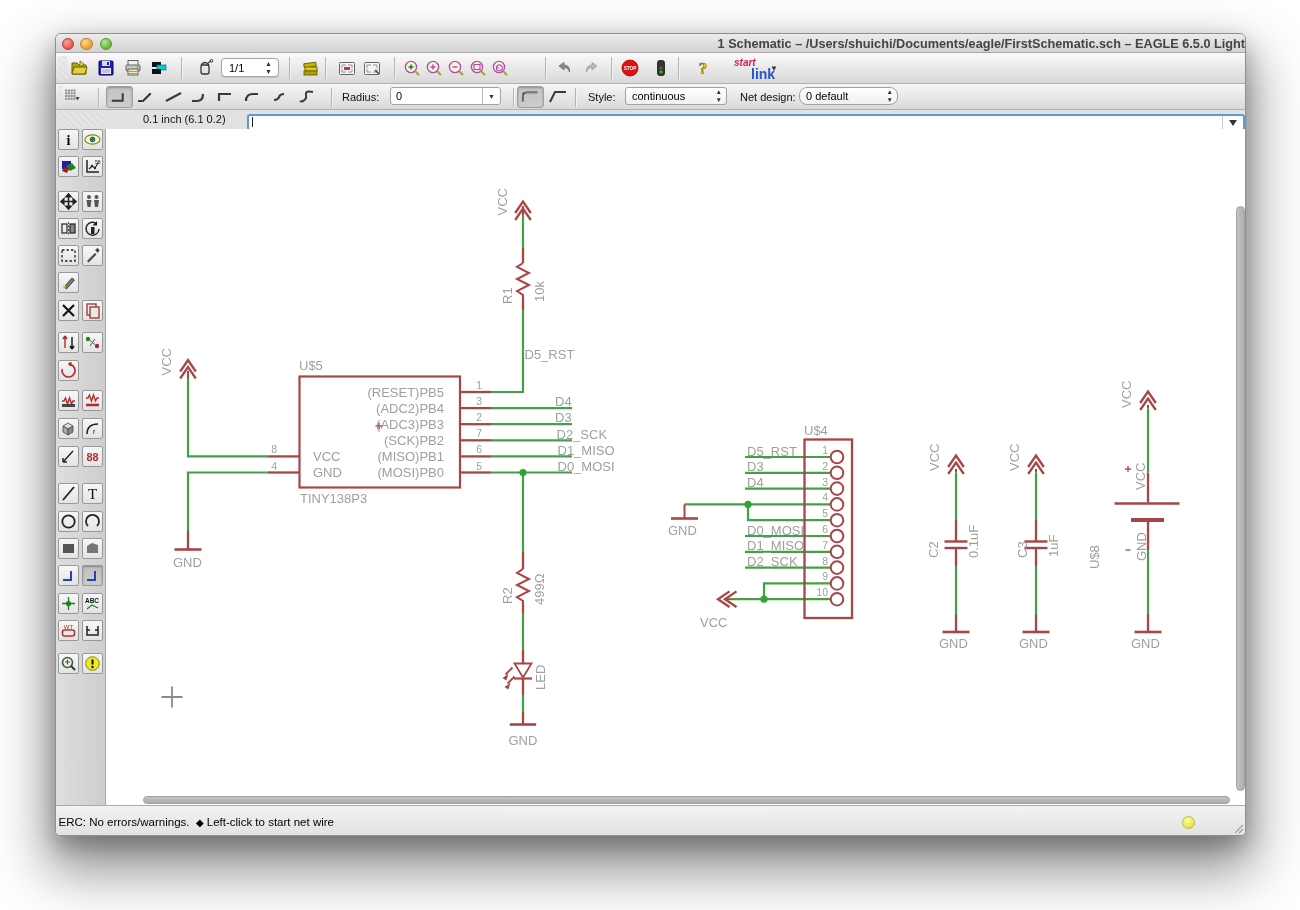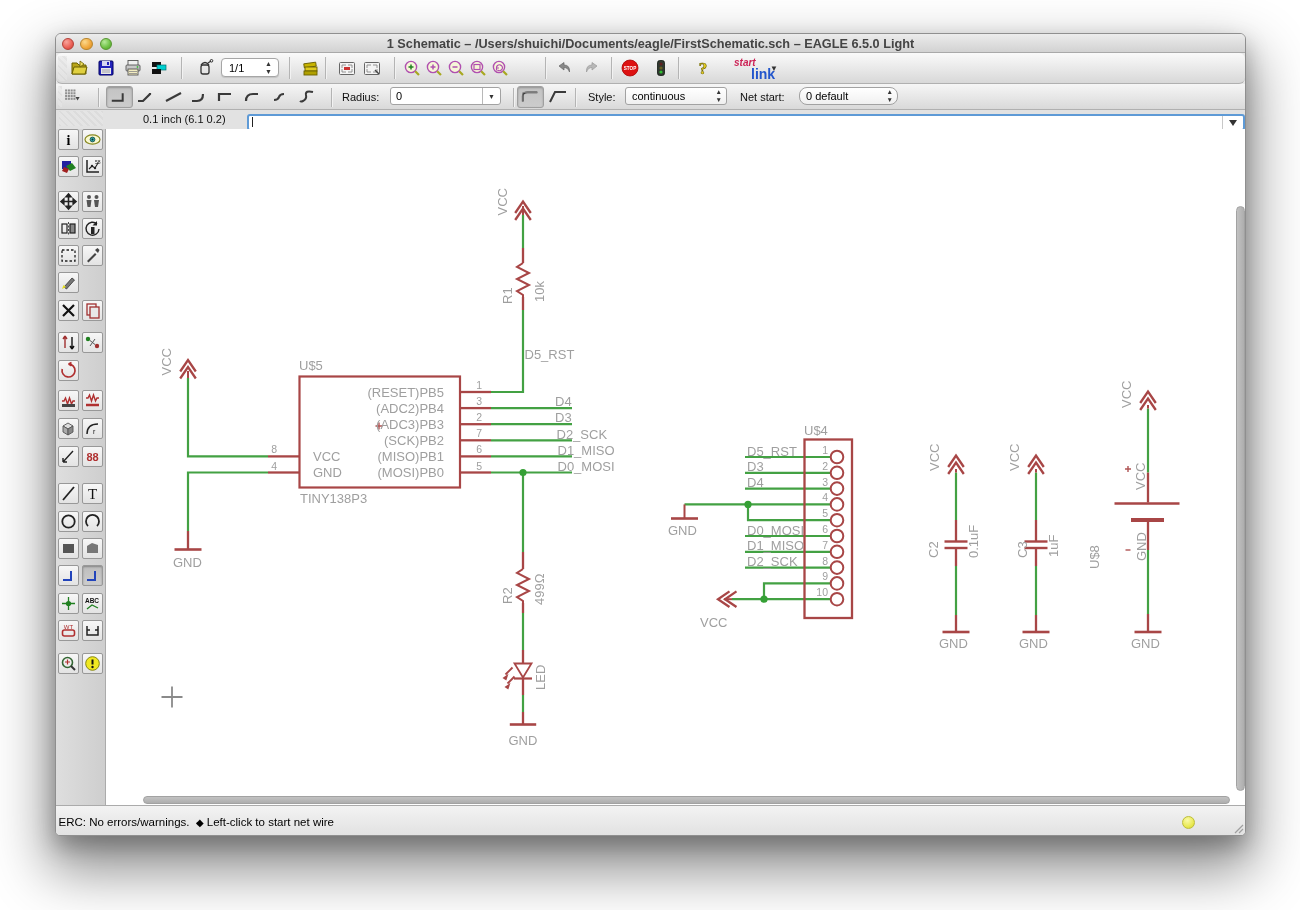--- a/index.html
+++ b/index.html
@@ -2,26 +2,26 @@
 <html><head>
 <meta charset="utf-8">
 <style>
   html,body{margin:0;padding:0;}
   body{width:1300px;height:910px;background:#ffffff;font-family:"Liberation Sans",sans-serif;overflow:hidden;position:relative;}
   .win{position:absolute;left:55px;top:33px;width:1191px;height:803px;background:#e8e8e8;
        border:1px solid #8f8f8f;border-radius:6px 6px 5px 5px;box-sizing:border-box;
        box-shadow:0 28px 55px 8px rgba(0,0,0,0.43),0 10px 22px rgba(0,0,0,0.26);}
   .titlebar{position:absolute;left:0;top:0;right:0;height:19px;border-radius:5px 5px 0 0;
        background:linear-gradient(#ececec,#d2d2d2);border-bottom:1px solid #a9a9a9;box-sizing:border-box;}
-  .title{position:absolute;left:0;right:0;top:3px;text-align:center;font-size:12.7px;font-weight:700;color:#444;letter-spacing:0;}
+  .title{position:absolute;left:0;right:0;top:3px;text-align:right;font-size:12.7px;font-weight:700;color:#444;letter-spacing:0;}
   .tl{position:absolute;top:3.5px;width:12.5px;height:12.5px;border-radius:50%;box-sizing:border-box;}
   .tl.r{left:5.5px;background:radial-gradient(circle at 35% 30%,#f8a49c,#ea5f55 60%,#c93f35);border:0.5px solid #b44038;}
   .tl.y{left:24.2px;background:radial-gradient(circle at 35% 30%,#fcd98c,#f0a63a 60%,#cf8a27);border:0.5px solid #b8862e;}
   .tl.g{left:43.5px;background:radial-gradient(circle at 35% 30%,#b6e99a,#6cc042 60%,#4f9e2d);border:0.5px solid #56952f;}
-  .row1{position:absolute;left:0;top:19px;right:0;height:31px;background:linear-gradient(#fafafa,#d8d8d8);border-bottom:1px solid #b0b0b0;box-sizing:border-box;border-radius:6px;}
+  .row1{position:absolute;left:0;top:19px;right:0;height:31px;background:linear-gradient(#fafafa,#d8d8d8);border-bottom:1px solid #b0b0b0;box-sizing:border-box;}
   .row2{position:absolute;left:0;top:50px;right:0;height:26px;background:linear-gradient(#f6f6f6,#d9d9d9);border-bottom:1px solid #b0b0b0;box-sizing:border-box;}
   .coordrow{position:absolute;left:0;top:76px;right:0;height:19px;background:#e2e2e2;box-sizing:border-box;}
   .body{position:absolute;left:0;top:95px;right:0;bottom:30px;}
   .palette{position:absolute;left:0;top:0;width:50px;bottom:0;background:linear-gradient(to right,#dedede,#cecece);border-right:1px solid #ababab;box-sizing:border-box;}
   .canvas{position:absolute;left:50px;top:0;right:0;bottom:0;background:#ffffff;overflow:hidden;}
   .statusbar{position:absolute;left:0;right:0;bottom:0;height:30px;background:linear-gradient(#f3f3f3,#e2e2e2);
        border-top:1px solid #ababab;border-radius:0 0 4px 4px;box-sizing:border-box;}
   .statustext{position:absolute;left:2.5px;top:9.5px;font-size:11.5px;color:#000;}
   .ydot{position:absolute;right:50px;top:10px;width:13px;height:13px;border-radius:50%;
        background:radial-gradient(circle at 40% 30%,#fafaa8,#e8e84f 65%,#cfcf2e);border:1px solid #bdbd3a;box-sizing:border-box;}
@@ -219,21 +219,21 @@
       </svg>
 <svg class="t2icon" style="left:489px;" width="24" height="22" viewBox="0 0 27 22">
         <path d="M5 16 L10 6 H21" stroke="#3a3a3a" stroke-width="2" fill="none"></path>
       </svg>
 <div class="lbl2" style="left:532px;">Style:</div>
 <div class="combo" style="left:569px;width:102px;background:linear-gradient(#ffffff,#f0f0f0);">
 <span style="position:absolute;left:6px;top:2px;">continuous</span>
 <span style="position:absolute;right:4px;top:0px;font-size:6.5px;color:#333;">▲</span>
 <span style="position:absolute;right:4px;top:8px;font-size:6.5px;color:#333;">▼</span>
 </div>
-<div class="lbl2" style="left:684px;">Net start:</div>
+<div class="lbl2" style="left:684px;">Net design:</div>
 <div class="combo" style="left:743px;width:99px;background:linear-gradient(#ffffff,#f0f0f0);border-radius:8px;">
 <span style="position:absolute;left:6px;top:2px;">0 default</span>
 <span style="position:absolute;right:4px;top:0px;font-size:6.5px;color:#333;">▲</span>
 <span style="position:absolute;right:4px;top:8px;font-size:6.5px;color:#333;">▼</span>
 </div>
     </div>
   <div class="coordrow">
     <div class="hatch" style="position:absolute;left:3px;top:1px;width:44px;height:15px;opacity:0.6;"></div>
     <div style="position:absolute;left:55px;top:3px;font-size:11px;color:#111;margin-left:32px;">0.1 inch (6.1 0.2)</div>
     <div style="position:absolute;left:191px;top:3.5px;right:0px;height:17px;background:#fff;border:2px solid #5e9ad6;border-radius:3px;box-sizing:border-box;">

